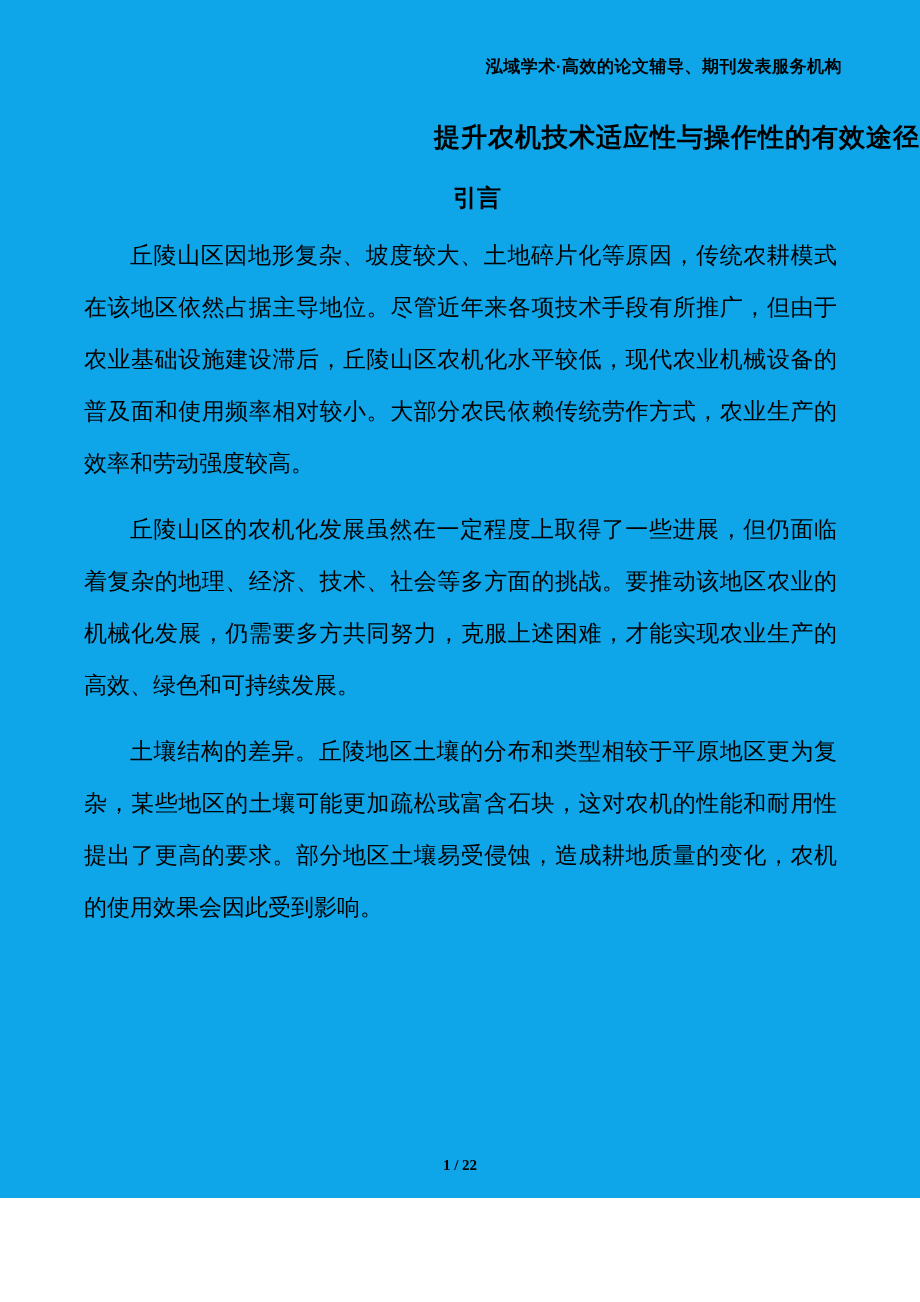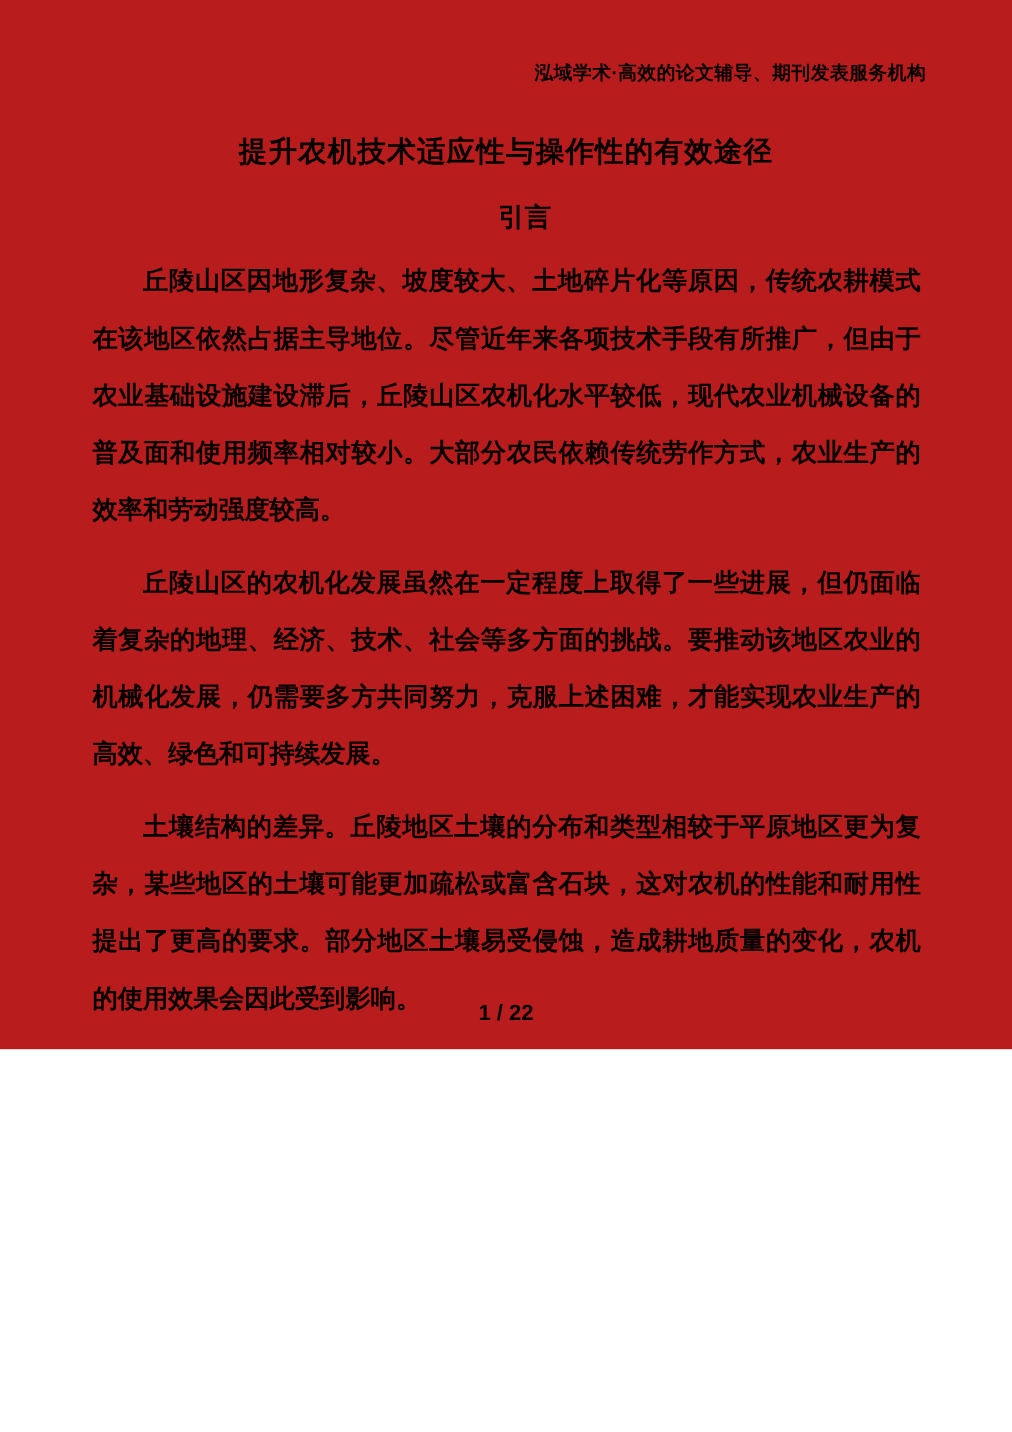--- a/index.html
+++ b/index.html
@@ -3,22 +3,22 @@
 <meta charset="utf-8">
 <style>
   html, body {
     margin: 0;
     padding: 0;
     background: #ffffff;
   }
   .page {
     position: relative;
     width: 920px;
-    height: 954px;
-    background: #b91c1c;
+    height: 1198px;
+    background: #0ea5e9;
     color: #000000;
     overflow: hidden;
     font-family: "Liberation Serif", serif;
   }
   .doc-header {
     position: absolute;
     top: 57px;
     left: 0;
     right: 78px;
     text-align: right;
@@ -27,21 +27,21 @@
     font-size: 17px;
     line-height: 20px;
     letter-spacing: 0.5px;
   }
   .doc-title {
     position: absolute;
     top: 120px;
     left: 0;
     width: 100%;
     margin: 0;
-    text-align: center;
+    text-align: right;
     font-family: "Liberation Sans", sans-serif;
     font-weight: bold;
     font-size: 26px;
     line-height: 34px;
     letter-spacing: 1px;
   }
   .section-heading {
     position: absolute;
     top: 182px;
     left: 17px;
@@ -58,34 +58,33 @@
     top: 230px;
     left: 84px;
     width: 753px;
     font-size: 23px;
     line-height: 52px;
     text-align: justify;
   }
   .content p {
     margin: 0 0 14px 0;
     text-indent: 2em;
-    font-weight: bold;
   }
   .content p.fill-last {
     text-align-last: justify;
   }
   .page-footer {
     position: absolute;
     bottom: 22px;
     left: 0;
     width: 100%;
     text-align: center;
-    font-family: Liberation Sans, sans-serif;
+    font-family: Liberation Serif, serif;
     font-weight: bold;
-    font-size: 20px;
+    font-size: 15px;
     line-height: 22px;
   }
 </style>
 </head>
 <body>
 
 <div class="page">
 
   <div class="doc-header">泓域学术·高效的论文辅导、期刊发表服务机构</div>
 

